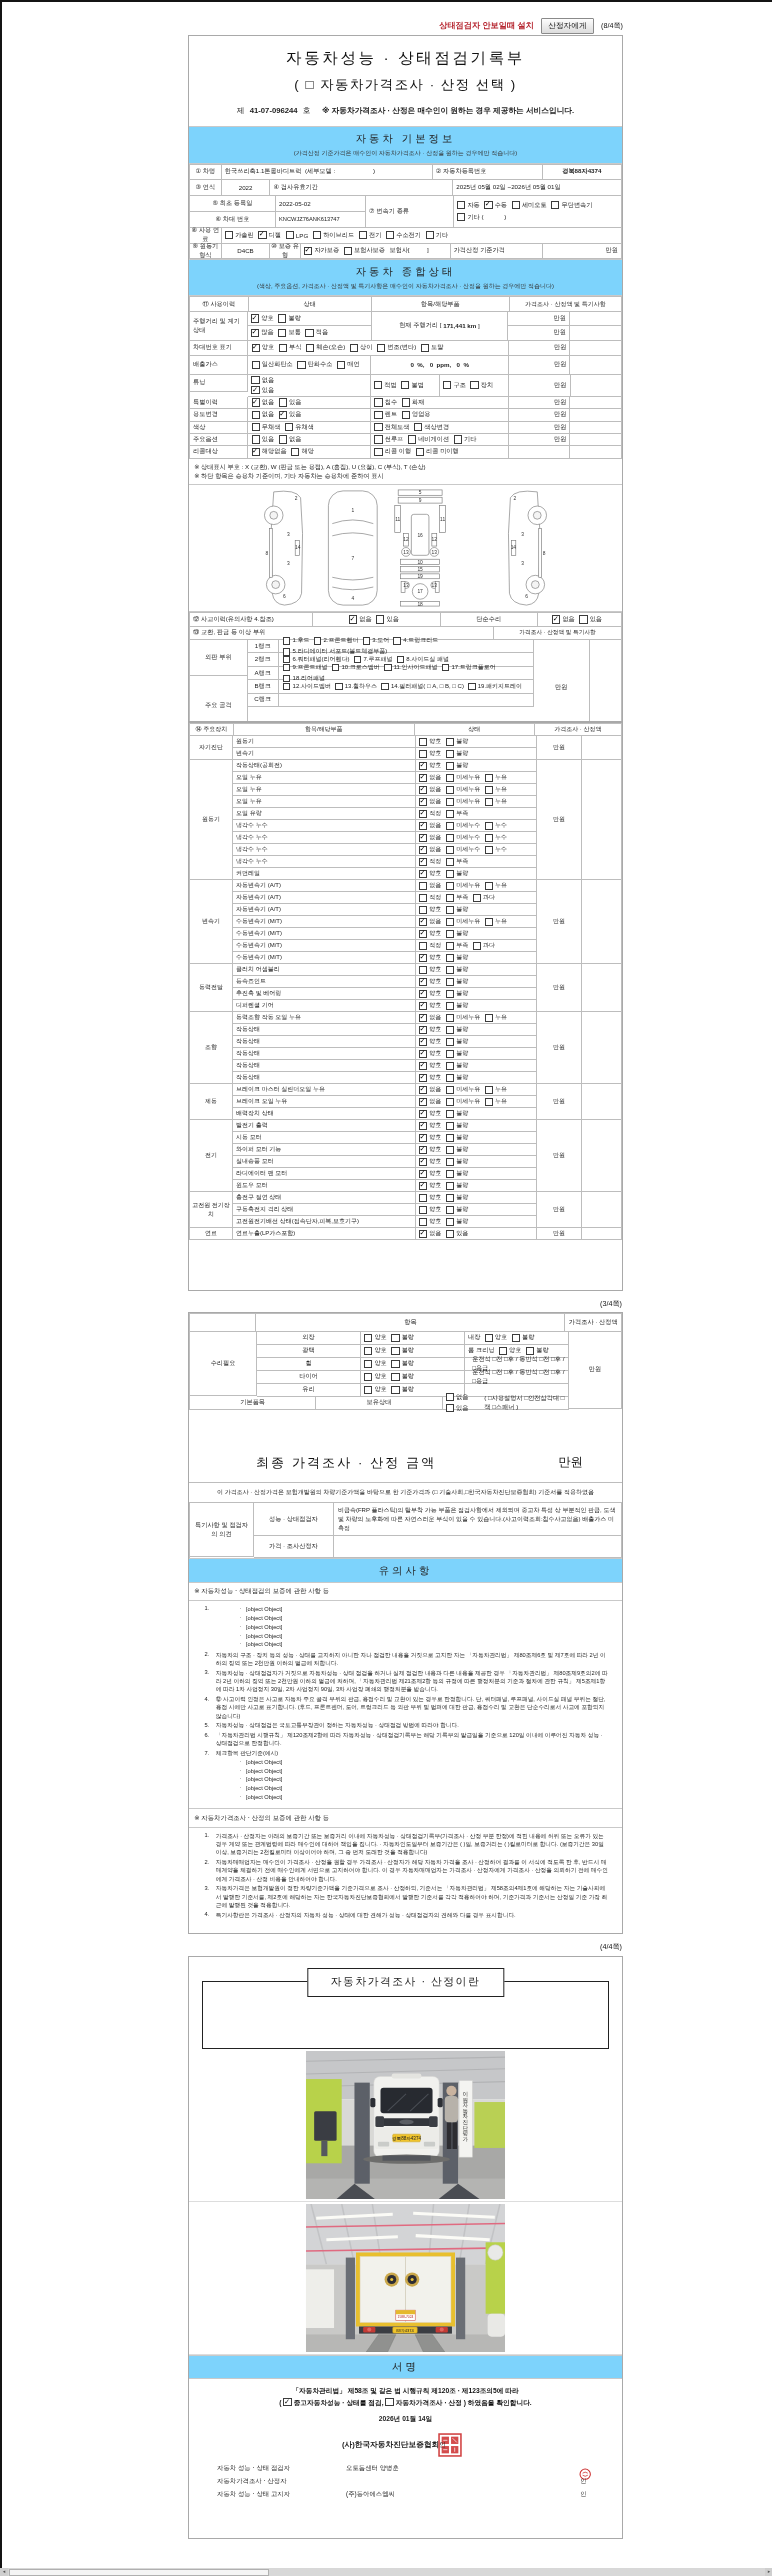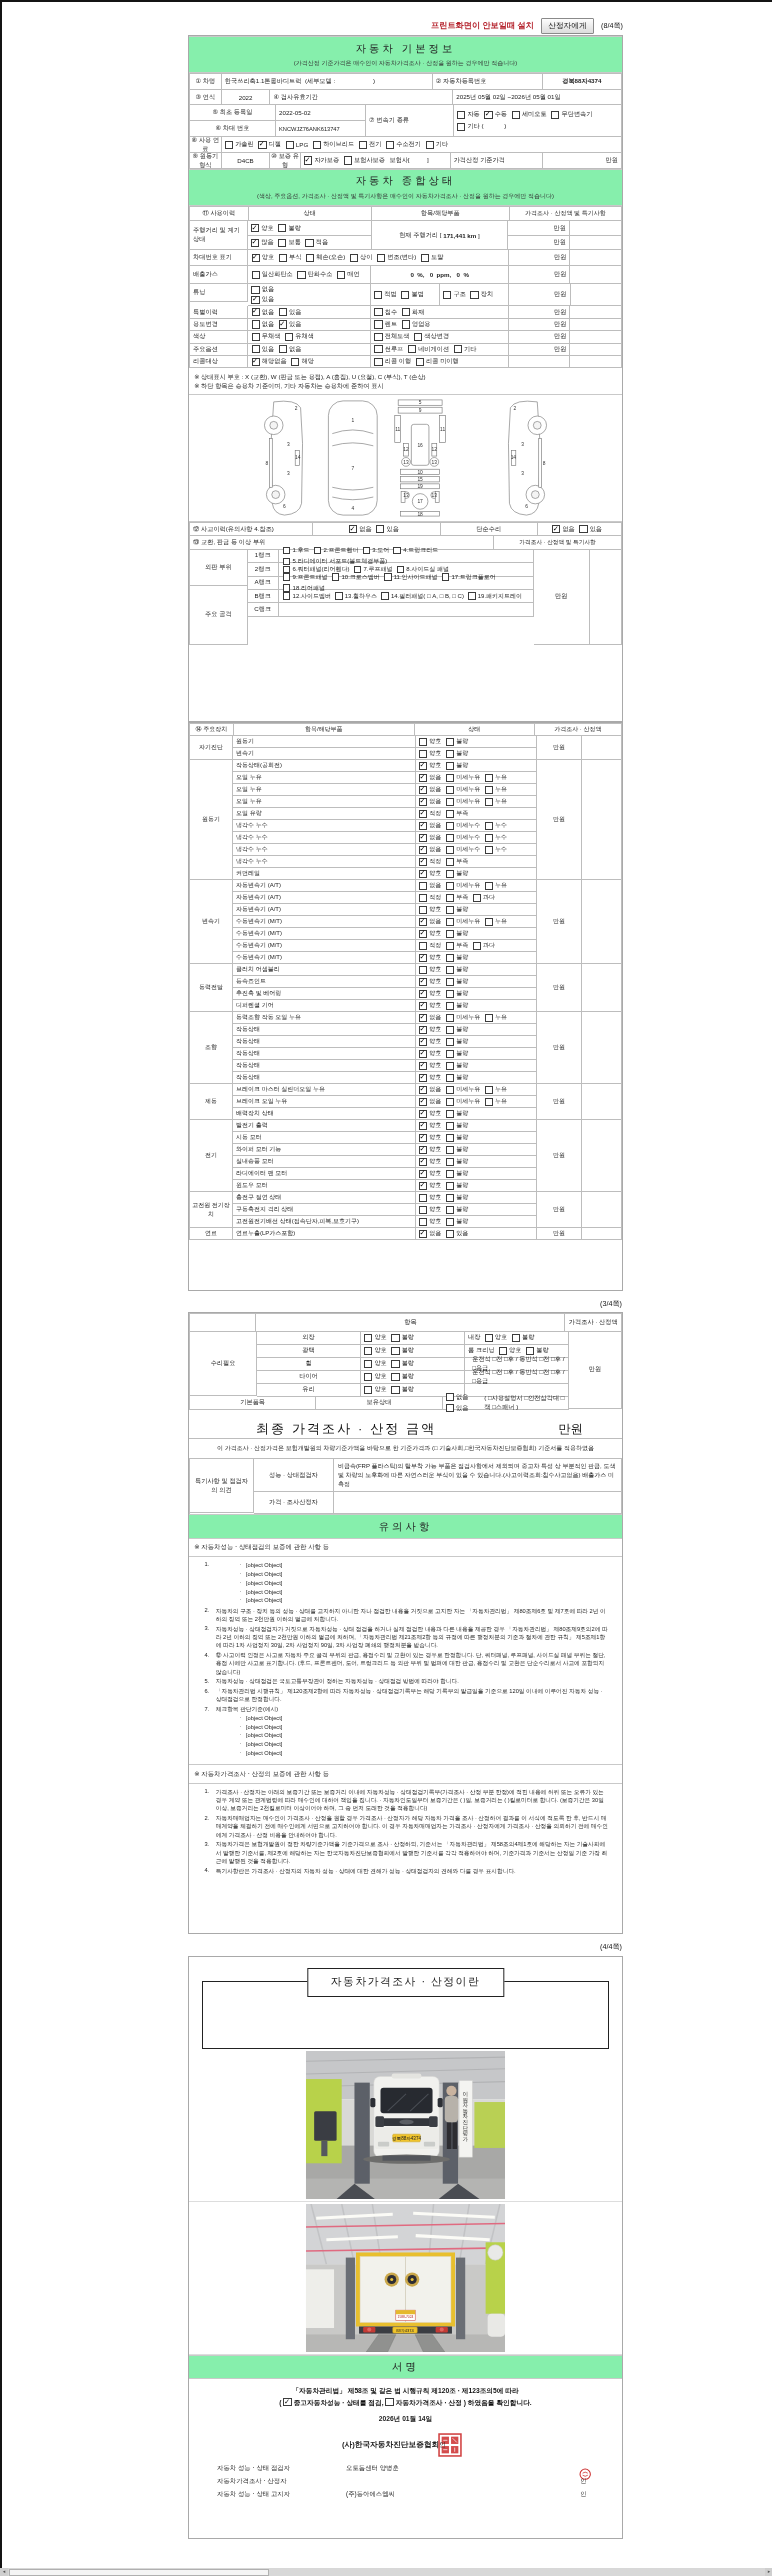--- a/index.html
+++ b/index.html
@@ -11,21 +11,21 @@
   
   .printbar{height:16.5px;display:flex;align-items:center;justify-content:flex-end;gap:7.2px;margin-bottom:1px;}
   .pwarn{color:#b5232d;font-weight:bold;font-size:8.2px;}
   .pbtn{border:0.5px solid #8a8a8a;background:linear-gradient(#fdfdfd,#dcdcdc);padding:2.1px 6.2px;font-size:7.7px;color:#111;border-radius:1px;cursor:pointer;}
   .pmark{font-size:7.2px;color:#111;}
   .marker{ text-align:right;font-size:7.2px;color:#111;padding:8.2px 1px 3.1px;}
   
   .page{border:0.5px solid #a9a9a9;background:#fff;overflow:hidden;}
   #page1{height:685px;} #page2{height:567px;} #page3{height:620px;} #page4{height:581px;}
   
-  .band{background:#86efac;border-top:0.5px solid #c9c9c9;border-bottom:0.5px solid #c9c9c9;text-align:center;padding:4.6px 0 4.1px;}
+  .band{background:#7dd3fc;border-top:0.5px solid #c9c9c9;border-bottom:0.5px solid #c9c9c9;text-align:center;padding:4.6px 0 4.1px;}
   .band .bt{font-size:10.3px;letter-spacing:3.1px;color:#222;}
   .band .bs{font-size:6px;color:#333;margin-top:3.6px;letter-spacing:0;}
   
   .fr{display:flex;}
   .c{box-sizing:border-box;border-right:0.5px solid #bdbdbd;border-bottom:0.5px solid #bdbdbd;
      display:flex;align-items:center;padding:1px 3.1px;font-size:6.2px;min-height:12.4px;}
   .tbl{border-left:0.5px solid #bdbdbd;border-top:0.5px solid #bdbdbd;}
   .hc{justify-content:center;background:#fff;}
   .ctr{justify-content:center;text-align:center;}
   .stack{display:flex;flex-direction:column;}
@@ -81,21 +81,21 @@
   .dprice{width:46px;justify-content:center;} .dnote{width:41px;}
   
   .et .c{font-size:6.2px;}
   .et-sp{width:67px;} .et-item{width:312px;justify-content:center;} .et-pr{width:57px;justify-content:center;text-align:center;font-size:5.7px;}
   .et-grp{width:67px;justify-content:center;text-align:center;}
   .et-cat{width:64px;justify-content:center;} .et-st{width:116px;} .et-ex{width:131px;font-size:6px;}
   .et-row{height:13px;}
   .et-rows{display:flex;flex-direction:column;width:312px;}
   .et-own{width:247px;}
   
-  .final{display:flex;align-items:flex-end;height:28px;border-bottom:0.5px solid #bdbdbd;}
+  .final{display:flex;align-items:flex-start;height:28px;border-bottom:0.5px solid #bdbdbd;margin-top:44px;}
   .final .ft{font-size:13px;letter-spacing:2.1px;margin-left:67px;color:#111;}
   .final .fu{font-size:12.4px;margin-left:auto;margin-right:39px;color:#111;}
   .basisnote{font-size:6px;text-align:center;padding:5.2px 6.2px;border-bottom:0.5px solid #bdbdbd;line-height:1.5;}
   .op-lab{width:67px;justify-content:center;text-align:center;}
   .op-role{width:80px;justify-content:center;text-align:center;}
   .op-txt{width:289px;font-size:6px;line-height:1.5;padding:2.6px 4.1px;}
   .op-r1{min-height:32px;} .op-r2{min-height:21.6px;}
   
   .nhead{border-bottom:0.5px solid #c9c9c9;padding:4.1px 5.2px;font-size:6.4px;}
   .nbody{padding:4.1px 13.4px 5.2px 15.5px;border-bottom:0.5px solid #c9c9c9;}
@@ -133,26 +133,36 @@
 </style>
 </head>
 <body>
 
 <div class="edge-top"></div>
 <div class="edge-left"></div>
 
 <div class="doc">
 
   <div class="printbar">
-    <span class="pwarn">프린트화면이 안보일때 설치</span>
+    <span class="pwarn">상태점검자 안보일때 설치</span>
     <button class="pbtn">산정자에게</button>
     <span class="pmark">(8/4쪽)</span>
   </div>
 
   <div class="page" id="page1">
+    <div style="text-align:center;padding:12.4px 0 10.3px;">
+      <div style="font-size:15.5px;letter-spacing:2.6px;color:#111;">자동차성능 · 상태점검기록부</div>
+      <div style="font-size:13.4px;letter-spacing:1.5px;margin-top:6.2px;color:#111;">( □ 자동차가격조사 · 산정 선택 )</div>
+      <div style="font-size:7.7px;margin-top:12.4px;">
+        <span>제</span>
+        <b style="margin:0 3.1px;">41-07-096244</b>
+        <span>호</span>
+        <b style="margin-left:9.3px;">※ 자동차가격조사 · 산정은 매수인이 원하는 경우 제공하는 서비스입니다.</b>
+      </div>
+    </div>
 
     <div class="band">
       <div class="bt">자동차 기본정보</div>
       <div class="bs">(가격산정 기준가격은 매수인이 자동차가격조사 · 산정을 원하는 경우에만 적습니다)</div>
     </div>
 
     <div class="tbl bas">
       <div class="fr r1">
         <div class="c w62">① 차명</div>
         <div class="c b-name">

